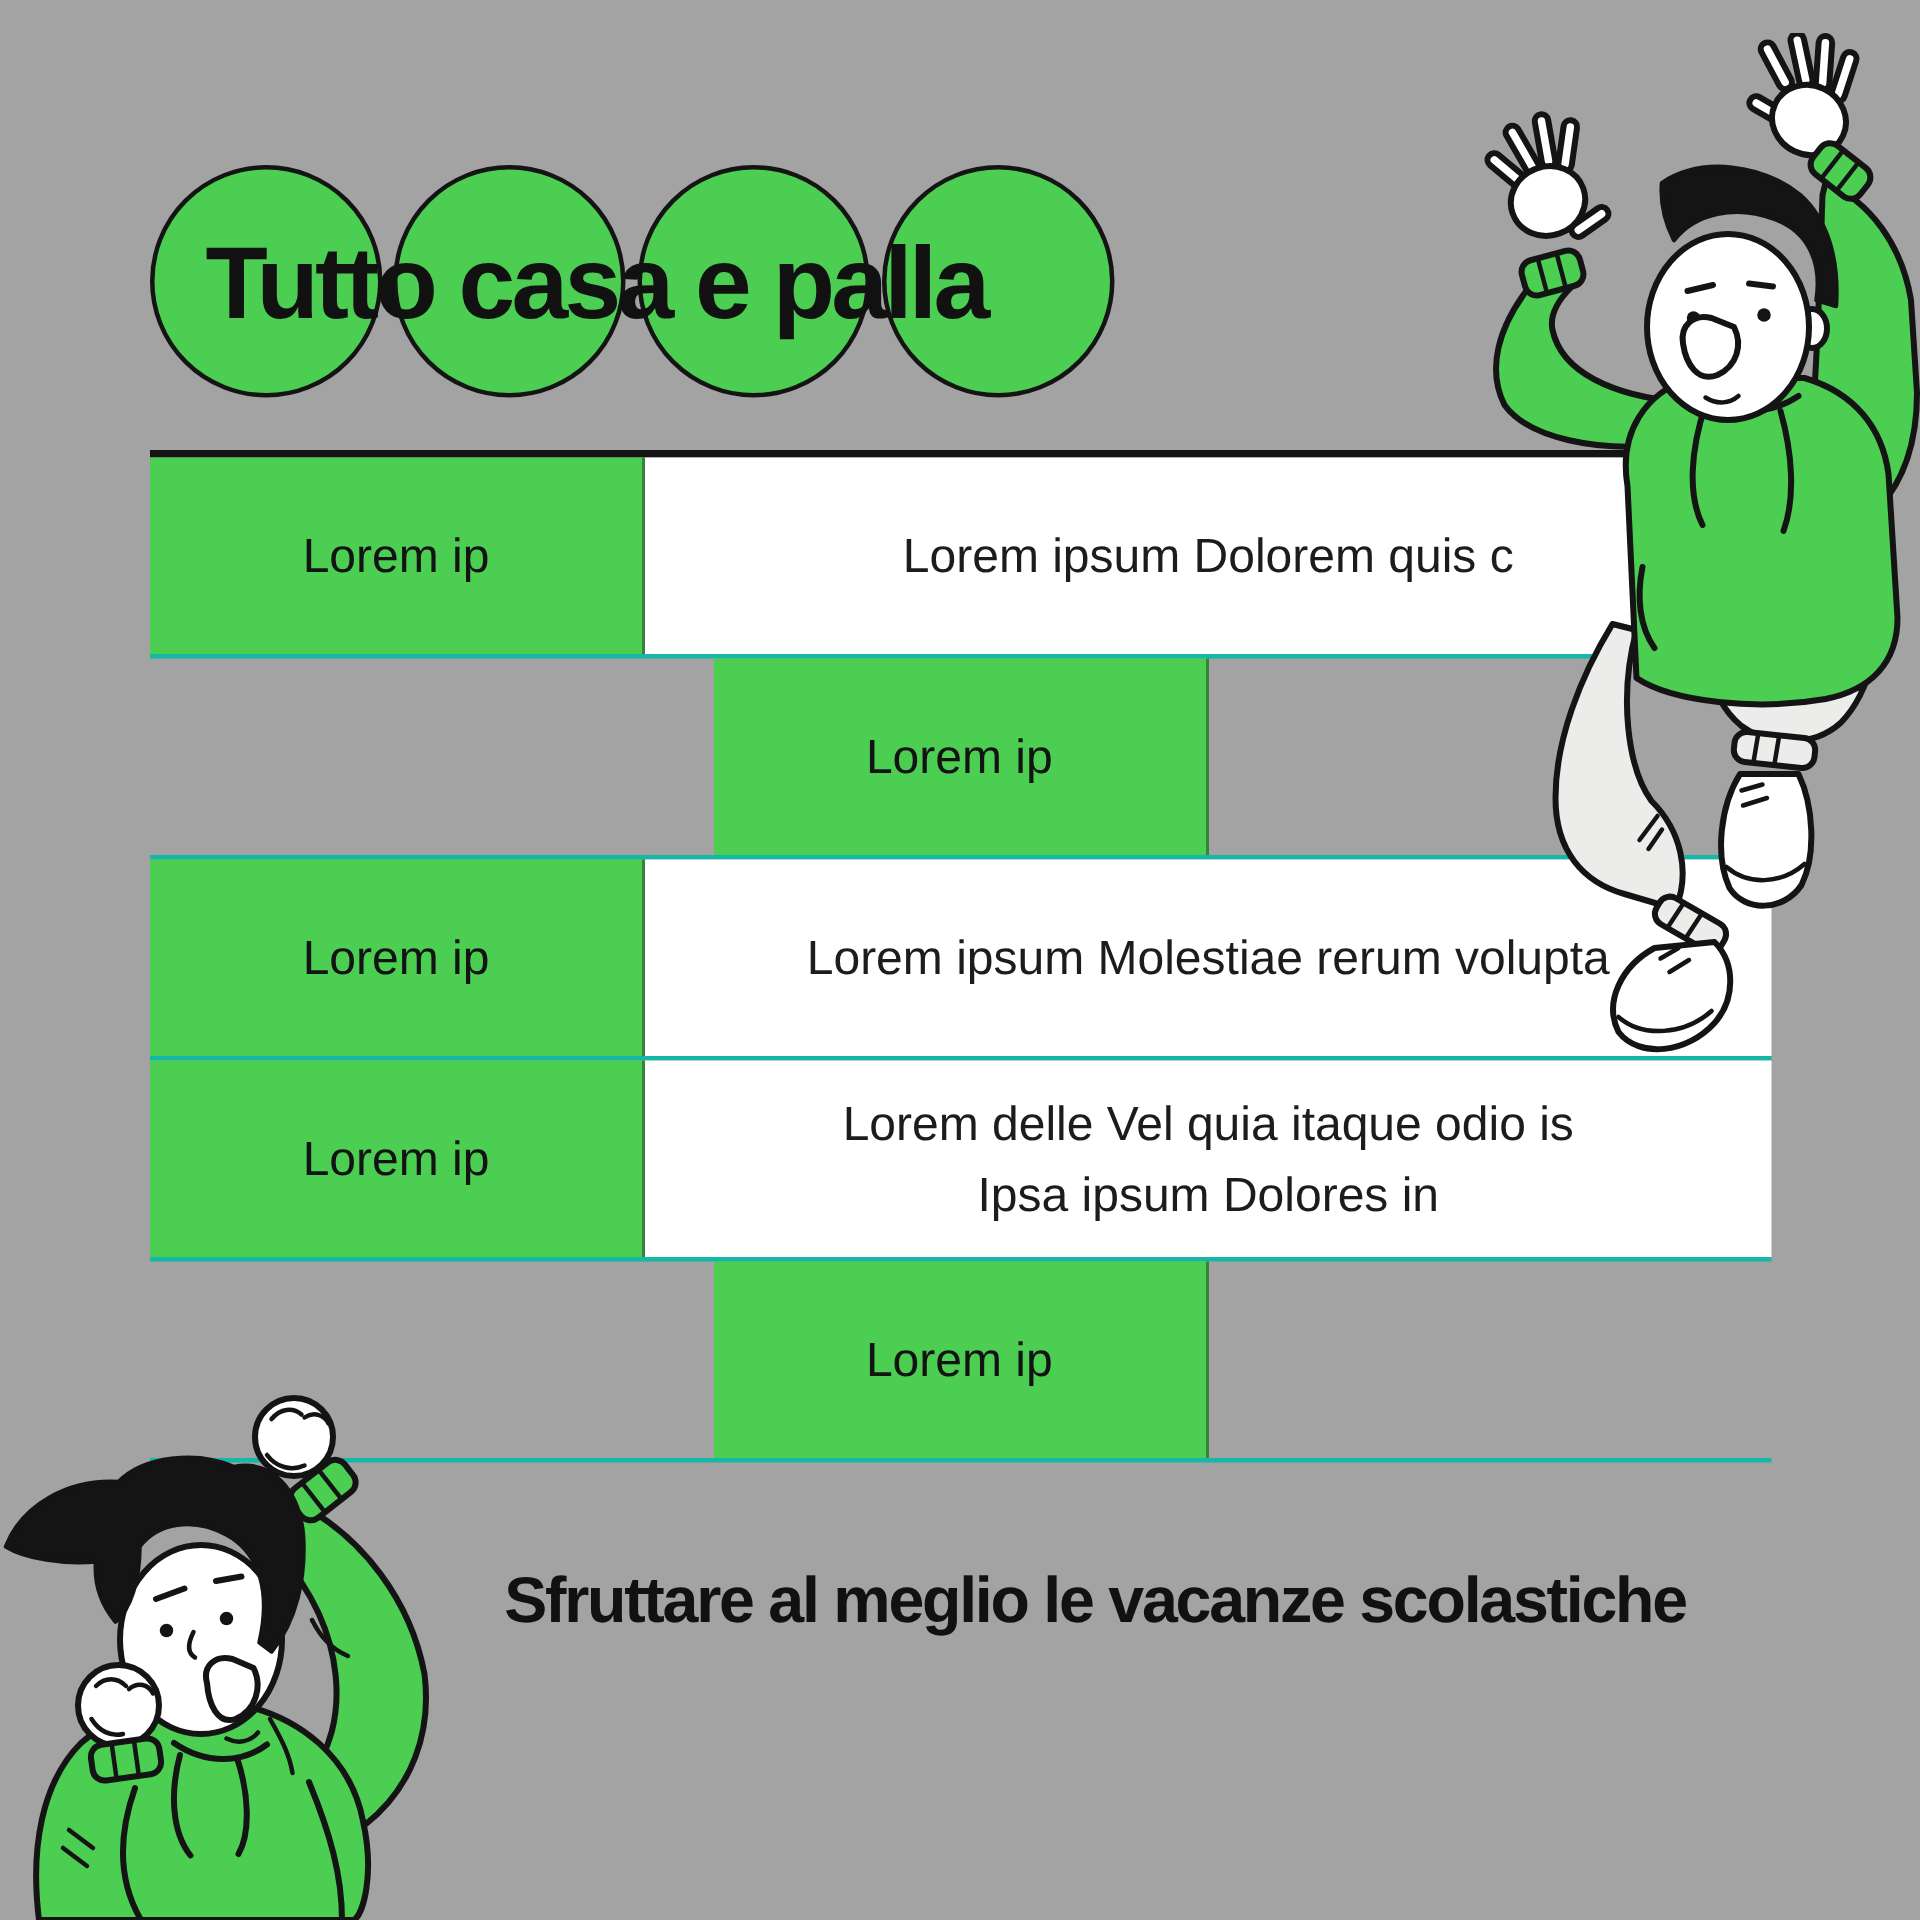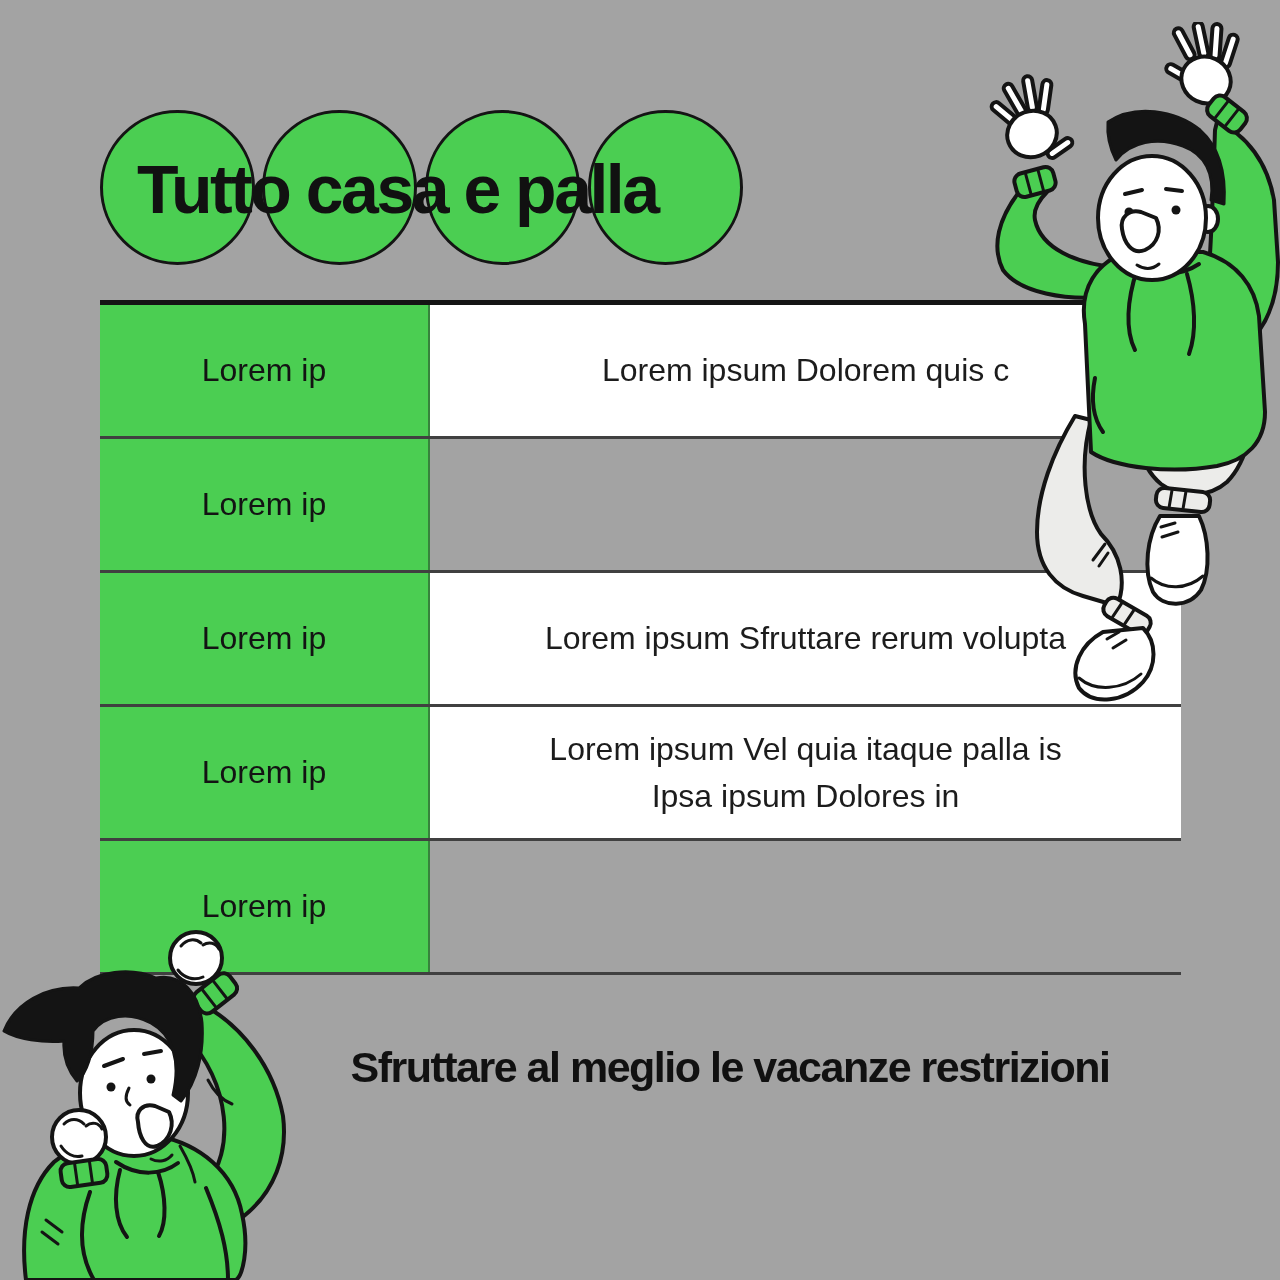--- a/index.html
+++ b/index.html
@@ -20,21 +20,21 @@
     position:absolute;left:137px;top:150px;margin:0;
     font-size:68px;font-weight:800;letter-spacing:-2.5px;color:#111;
     white-space:nowrap;z-index:3;
   }
 
   
   .info-table{
     position:absolute;left:100px;top:300px;width:1081px;
     border-top:5px solid #141414;z-index:2;
   }
-  .trow{display:flex;height:134px;box-sizing:border-box;border-bottom:3px solid #404040;}
+  .trow{display:flex;height:134px;box-sizing:border-box;border-bottom:3px solid #14b8a6;justify-content:center;}
   .cell-label{
     width:330px;flex:0 0 330px;background:#4BCE52;border-right:2px solid #37833c;
     display:flex;align-items:center;justify-content:center;
     font-size:32px;font-weight:500;color:#131313;box-sizing:border-box;
   }
   .cell-content{
     flex:1;background:#ffffff;display:flex;flex-direction:column;
     align-items:center;justify-content:center;
     font-size:32px;font-weight:400;color:#1c1c1c;text-align:center;line-height:1.45;
   }
@@ -85,29 +85,29 @@
     <div class="trow">
       <div class="cell-label">
           <span>Lorem ip</span>
         </div>
     </div>
     <div class="trow">
       <div class="cell-label">
           <span>Lorem ip</span>
         </div>
       <div class="cell-content">
-          <span>Lorem ipsum Sfruttare rerum volupta</span>
+          <span>Lorem ipsum Molestiae rerum volupta</span>
         </div>
     </div>
     <div class="trow">
       <div class="cell-label">
           <span>Lorem ip</span>
         </div>
       <div class="cell-content">
-        <span>Lorem ipsum Vel quia itaque palla is</span>
+        <span>Lorem delle Vel quia itaque odio is</span>
         <span>Ipsa ipsum Dolores in</span>
       </div>
     </div>
     <div class="trow">
       <div class="cell-label">
           <span>Lorem ip</span>
         </div>
     </div>
   </div>
 
@@ -250,15 +250,15 @@
     <path class="ln3" d="M64,194 C70,188 78,188 84,194"></path>
     <path class="ln3" d="M86,196 C92,191 99,193 102,199"></path>
     <path class="ln3" d="M61,216 C66,224 74,228 82,226"></path>
     <g transform="rotate(-8 84 243)">
       <rect class="grn" x="61" y="231" width="46" height="24" rx="8"></rect>
       <line class="ln3" x1="76" y1="233" x2="76" y2="253"></line>
       <line class="ln3" x1="91" y1="233" x2="91" y2="253"></line>
     </g>
   </svg>
 
-  <h2 class="footer-heading">Sfruttare al meglio le vacanze restrizioni</h2>
+  <h2 class="footer-heading">Sfruttare al meglio le vacanze scolastiche</h2>
 
 </div>
 
 </body></html>

